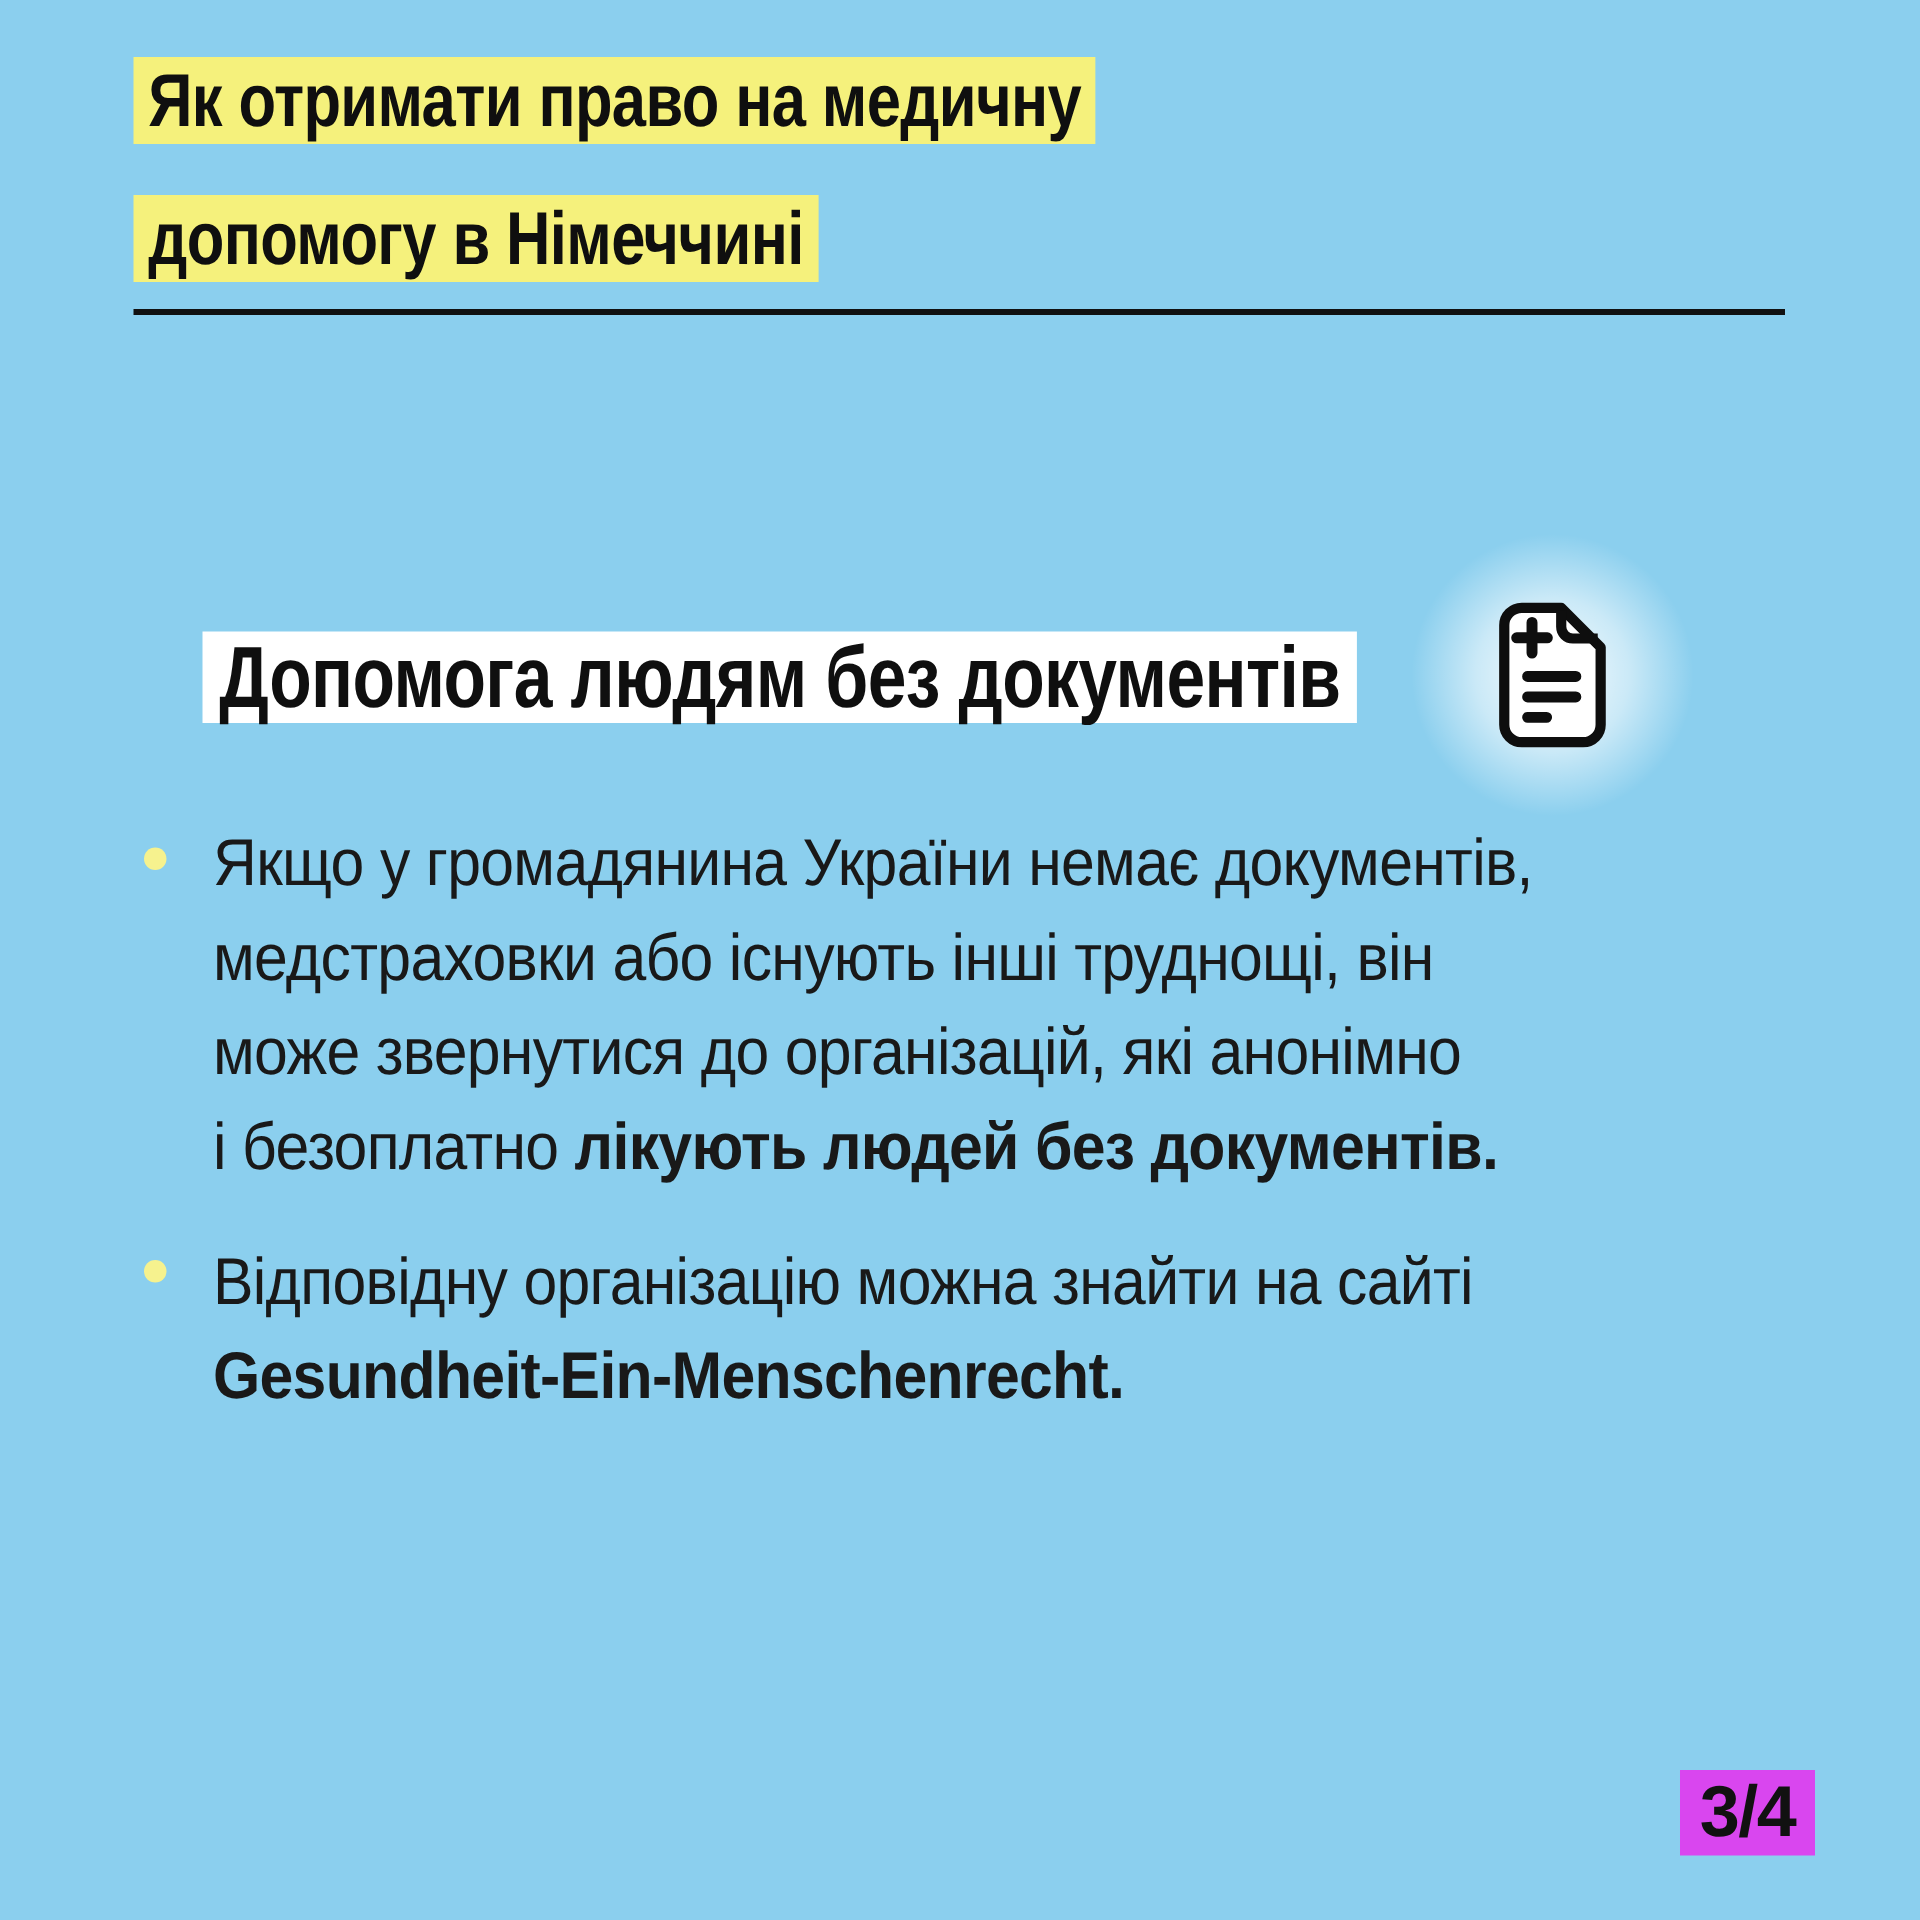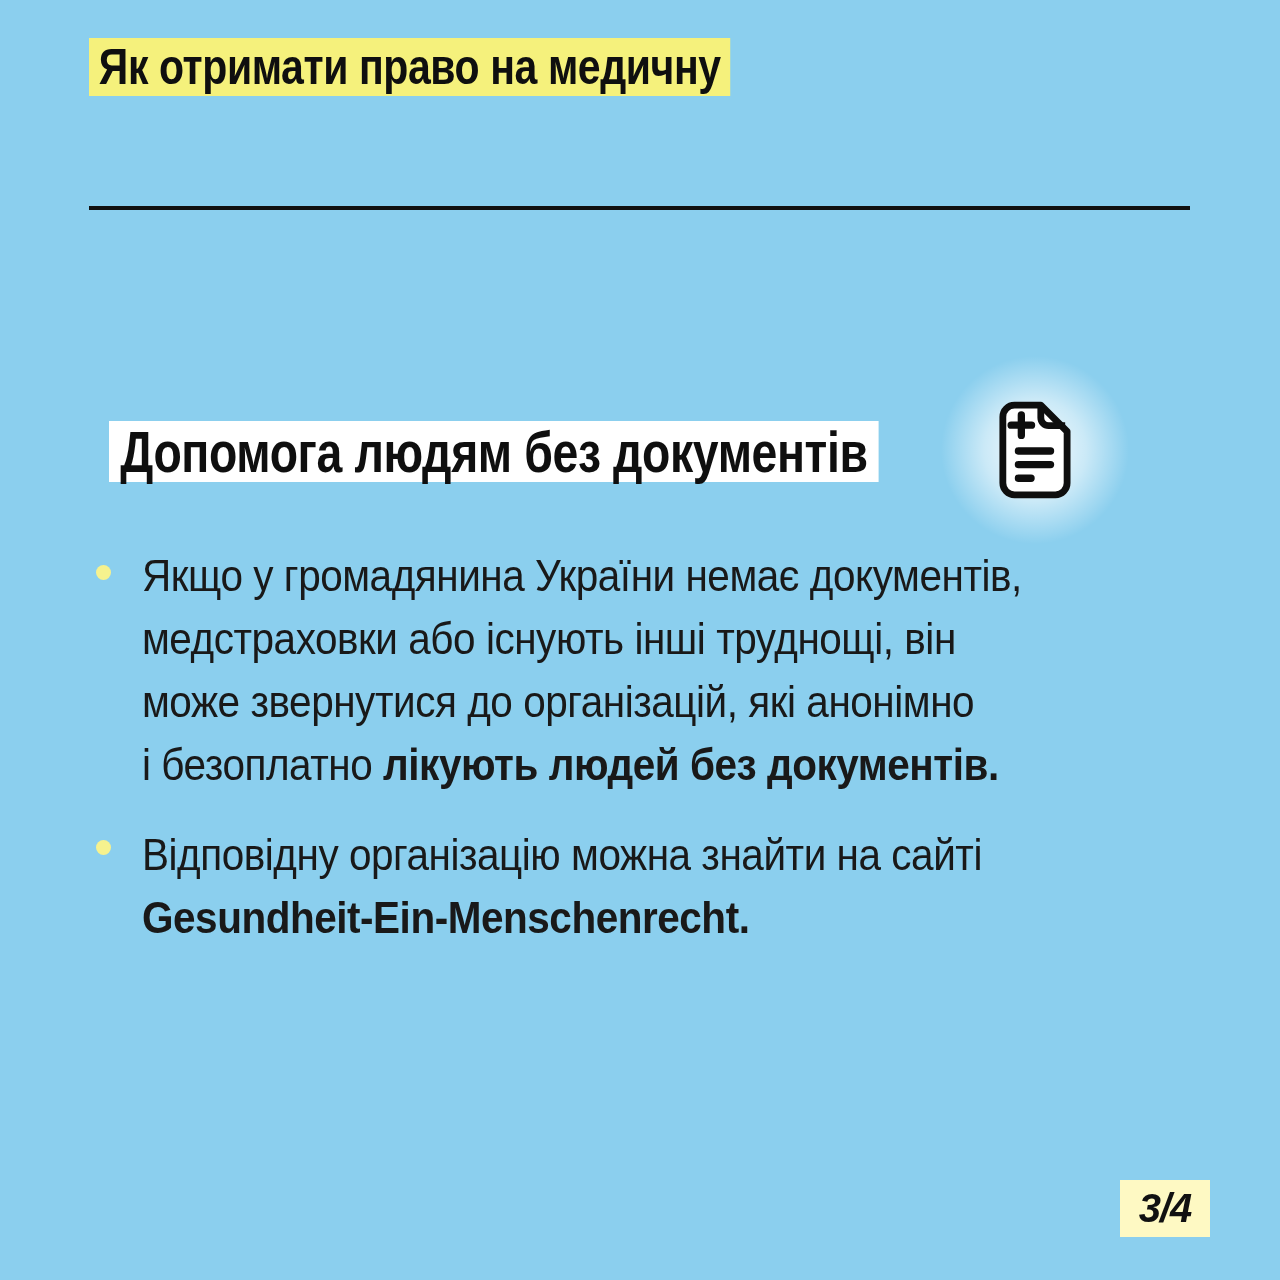--- a/index.html
+++ b/index.html
@@ -72,21 +72,21 @@
     left: 89px;
     top: 206px;
     width: 1101px;
     height: 4px;
     background: #111111;
   }
 
   
   .heading {
     position: absolute;
-    left: 74px;
+    left: 100px;
     top: 421px;
     height: 61px;
     white-space: nowrap;
     padding-left: 35px;
   }
   .heading > span {
     display: inline-block;
     background: #FFFFFF;
     color: #0F0F0F;
     font-weight: 700;
@@ -143,38 +143,40 @@
   .bullet-text-2 { top: 823px; }
   .bullet-text strong { font-weight: 700; }
 
   
   .page-badge {
     position: absolute;
     left: 1120px;
     top: 1180px;
     width: 90px;
     height: 57px;
-    background: #fef9c3;
+    background: #d946ef;
     color: #111111;
     font-weight: 700;
-    font-size: 40px;
+    font-size: 48px;
     line-height: 57px;
     text-align: center;
     letter-spacing: -1px;
-    font-style: italic;
   }
 </style>
 </head>
 <body>
 
 <div class="canvas">
 
   <div class="title-block">
     <div class="title-line">
       <span>Як отримати право на медичну</span>
+    </div>
+    <div class="title-line">
+      <span>допомогу в Німеччині</span>
     </div>
   </div>
 
 
   <div class="rule"></div>
 
   <div class="heading">
     <span>Допомога людям без документів</span>
   </div>
 

